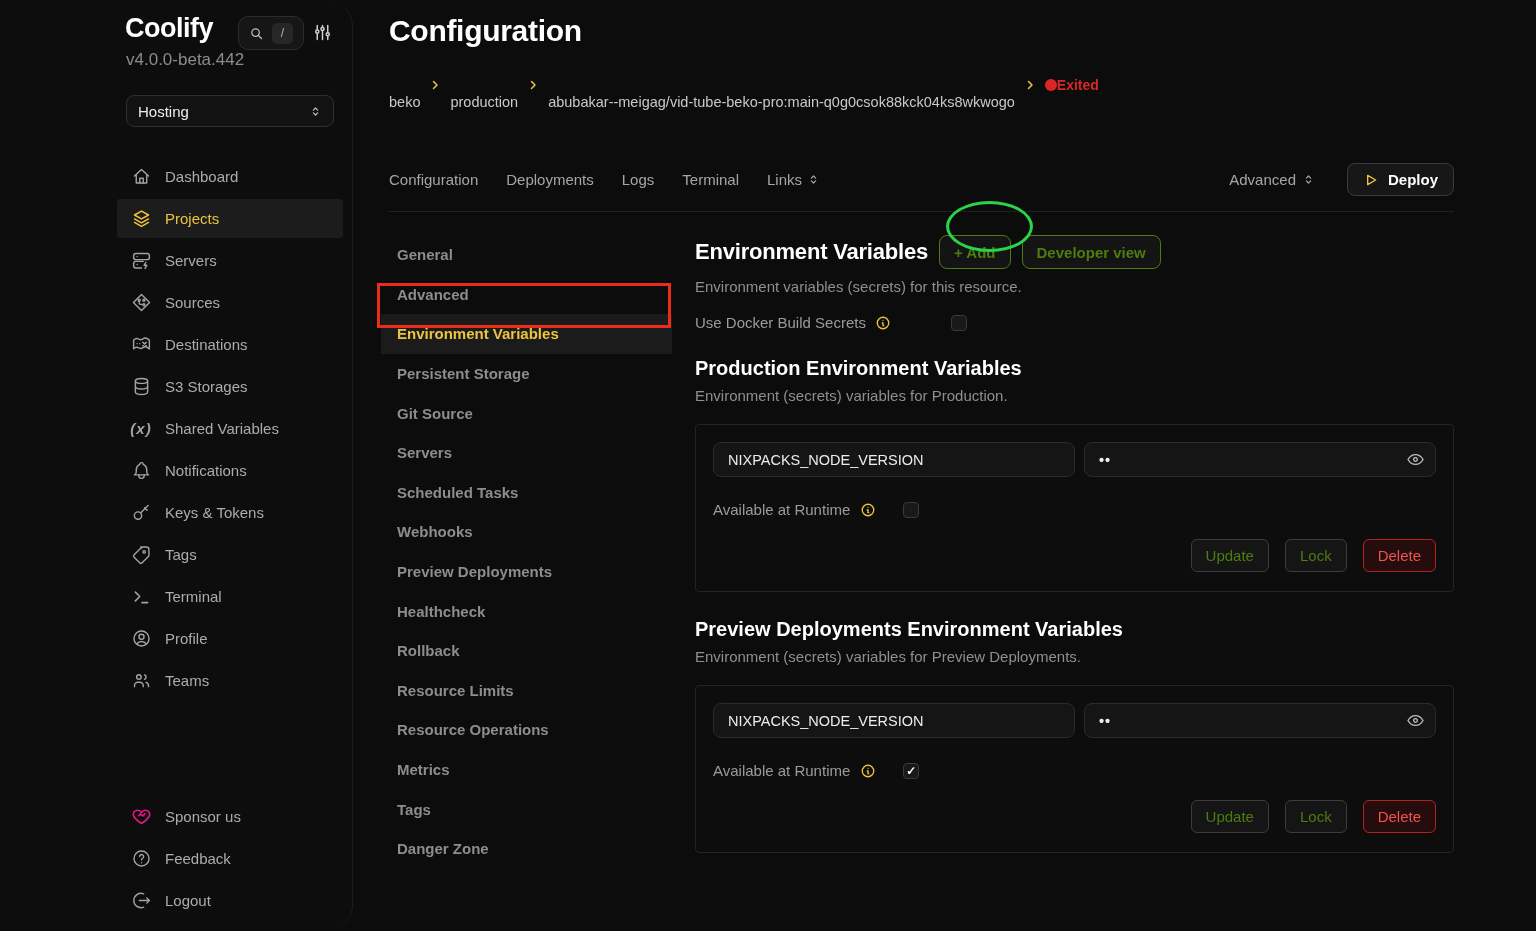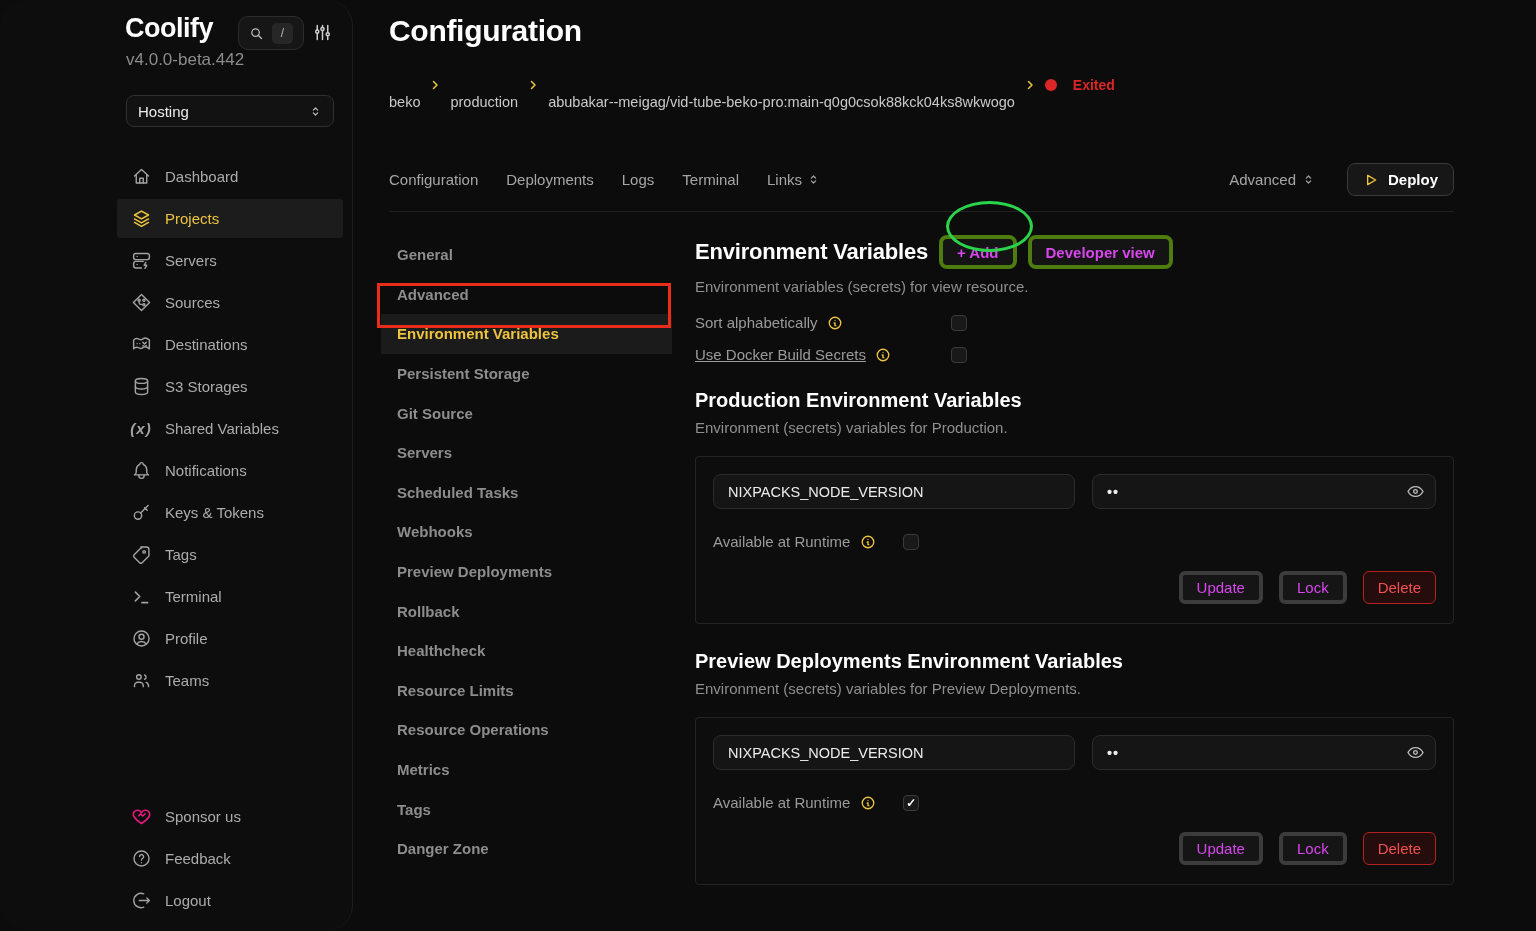--- a/index.html
+++ b/index.html
@@ -28,21 +28,21 @@
   .menu-item .ml{margin-left:13px;font-size:15px;color:#acacac;white-space:nowrap;}
   .menu-item.active{background:#1c1c1c;}
   .menu-item.active .ml{color:#eec43f;}
   .var-glyph{font-size:15px;font-weight:700;font-style:italic;color:#a3a3a3;letter-spacing:1px;}
 
   
   .main{position:absolute;left:353px;top:0;right:0;bottom:0;padding:0 82px 0 36px;}
   h1.page-title{margin:14px 0 0;font-size:30px;font-weight:800;color:#ffffff;letter-spacing:-.3px;}
   .breadcrumb{margin-top:12px;display:flex;align-items:center;gap:9px;font-size:14.5px;color:#c9c9c9;}
   .crumb{white-space:nowrap;cursor:pointer;margin-top:34px;}
-  .status{display:flex;align-items:center;gap:16px;font-weight:700;color:#dc2626;font-size:14px;}
+  .status{display:flex;align-items:center;gap:0;font-weight:700;color:#dc2626;font-size:14px;}
   .status .dot{width:12px;height:12px;border-radius:50%;background:#dc2626;}
 
   .tabrow{margin-top:53px;display:flex;align-items:center;height:33px;}
   .tabs{display:flex;align-items:center;gap:28px;}
   .tab{font-size:15px;color:#a6a6a6;cursor:pointer;display:flex;align-items:center;gap:5px;}
   .tab-right{margin-left:auto;display:flex;align-items:center;gap:32px;}
   .advanced{display:flex;align-items:center;gap:6px;font-size:15px;color:#a6a6a6;cursor:pointer;}
   .deploy-btn{display:flex;align-items:center;gap:9px;height:33px;padding:0 15px;background:#171717;
               border:1px solid #3a3a3a;border-radius:8px;color:#fff;font-size:15px;font-weight:600;cursor:pointer;
               font-family:inherit;}
@@ -50,33 +50,33 @@
 
   .content-row{display:flex;margin-top:23px;}
   .subnav{width:314px;flex-shrink:0;margin-left:-8px;font-weight:bold;}
   .subnav-item{height:39.6px;display:flex;align-items:center;padding:0 16px;font-size:15px;color:#8d8d8d;
                cursor:pointer;white-space:nowrap;}
   .subnav-item.active{background:#1b1b1b;color:#eec43f;width:291px;}
 
   .content{flex:1;min-width:0;}
   .env-header{display:flex;align-items:center;gap:11px;}
   .env-header h2{margin:0;font-size:22px;font-weight:800;color:#fff;letter-spacing:-.2px;}
-  .btn{height:34px;padding:0 14px;background:#141414;border:4px solid #4d7c0f;border-radius:8px;color:#d946ef;
+  .btn{height:34px;padding:0 14px;background:#141414;border:1px solid #4d7c0f;border-radius:8px;color:#4d7c0f;
        font-size:15px;font-weight:600;cursor:pointer;font-family:inherit;}
   .env-sub{margin-top:9px;font-size:15px;color:#8f8f8f;}
   .toggle-row{margin-top:19px;display:flex;align-items:center;font-size:15px;color:#9b9b9b;}
   .toggle-row + .toggle-row{margin-top:15px;text-decoration:underline;}
   .toggle-label{display:flex;align-items:center;gap:9px;width:256px;}
   .checkbox{width:16px;height:16px;border-radius:4px;background:#191919;border:1px solid #3a3a3a;cursor:pointer;
             display:flex;align-items:center;justify-content:center;color:#ffffff;font-size:12px;font-weight:700;
             line-height:1;}
   h3.section-title{margin:26px 0 0;font-size:20px;font-weight:800;color:#fff;}
   .section-sub{margin-top:7px;font-size:15px;color:#8f8f8f;}
   .card{margin-top:20px;border:1px solid #242424;border-radius:4px;padding:17px 17px 16px;height:168px;background:#0d0d0d;}
-  .inputs-row{display:flex;gap:17px;border-radius:8px;}
+  .inputs-row{display:flex;gap:9px;border-radius:8px;}
   .tinput{height:35px;background:#151515;border:1px solid #2b2b2b;border-radius:8px;padding:0 14px;
           font-size:14.5px;color:#ececec;font-family:inherit;outline:none;}
   .tinput.key{width:362px;}
   .value-wrap{flex:1;position:relative;}
   .tinput.val{width:100%;font-weight:700;letter-spacing:1px;}
   .eye{position:absolute;right:11px;top:8px;cursor:pointer;}
   .runtime-row{margin-top:24px;display:flex;align-items:center;gap:10px;font-size:15px;color:#9b9b9b;}
   .runtime-row .checkbox{margin-left:17px;}
   .card-btns{display:flex;justify-content:flex-end;gap:16px;margin-top:21px;}
   .btn.small{height:33px;border-radius:6px;font-weight:400;border-color:#3c3c3c;background:#151515;}
@@ -335,47 +335,37 @@
       <nav class="subnav">
         <div class="subnav-item">General</div>
         <div class="subnav-item">Advanced</div>
         <div class="subnav-item active">Environment Variables</div>
         <div class="subnav-item">Persistent Storage</div>
         <div class="subnav-item">Git Source</div>
         <div class="subnav-item">Servers</div>
         <div class="subnav-item">Scheduled Tasks</div>
         <div class="subnav-item">Webhooks</div>
         <div class="subnav-item">Preview Deployments</div>
+        <div class="subnav-item">Healthcheck</div>
         <div class="subnav-item">Rollback</div>
-        <div class="subnav-item">Healthcheck</div>
         <div class="subnav-item">Resource Limits</div>
         <div class="subnav-item">Resource Operations</div>
         <div class="subnav-item">Metrics</div>
         <div class="subnav-item">Tags</div>
         <div class="subnav-item">Danger Zone</div>
       </nav>
 
       <section class="content">
         <div class="env-header">
           <h2>Environment Variables</h2>
           <button class="btn">+ Add</button>
           <button class="btn">Developer view</button>
         </div>
-        <div class="env-sub">Environment variables (secrets) for view resource.</div>
-
-        <div class="toggle-row">
-          <span class="toggle-label">
-            <span>Sort alphabetically</span>
-            <svg width="16" height="16" viewBox="0 0 24 24" fill="none" stroke="#eec43f" stroke-width="2" stroke-linecap="round">
-                <circle cx="12" cy="12" r="8.6"></circle>
-                <path d="M12 8h.01M10.8 12H12v4h1.2"></path>
-              </svg>
-          </span>
-          <span class="checkbox"></span>
-        </div>
+        <div class="env-sub">Environment variables (secrets) for this resource.</div>
+
 
         <div class="toggle-row">
           <span class="toggle-label">
             <span>Use Docker Build Secrets</span>
             <svg width="16" height="16" viewBox="0 0 24 24" fill="none" stroke="#eec43f" stroke-width="2" stroke-linecap="round">
                 <circle cx="12" cy="12" r="8.6"></circle>
                 <path d="M12 8h.01M10.8 12H12v4h1.2"></path>
               </svg>
           </span>
           <span class="checkbox"></span>

